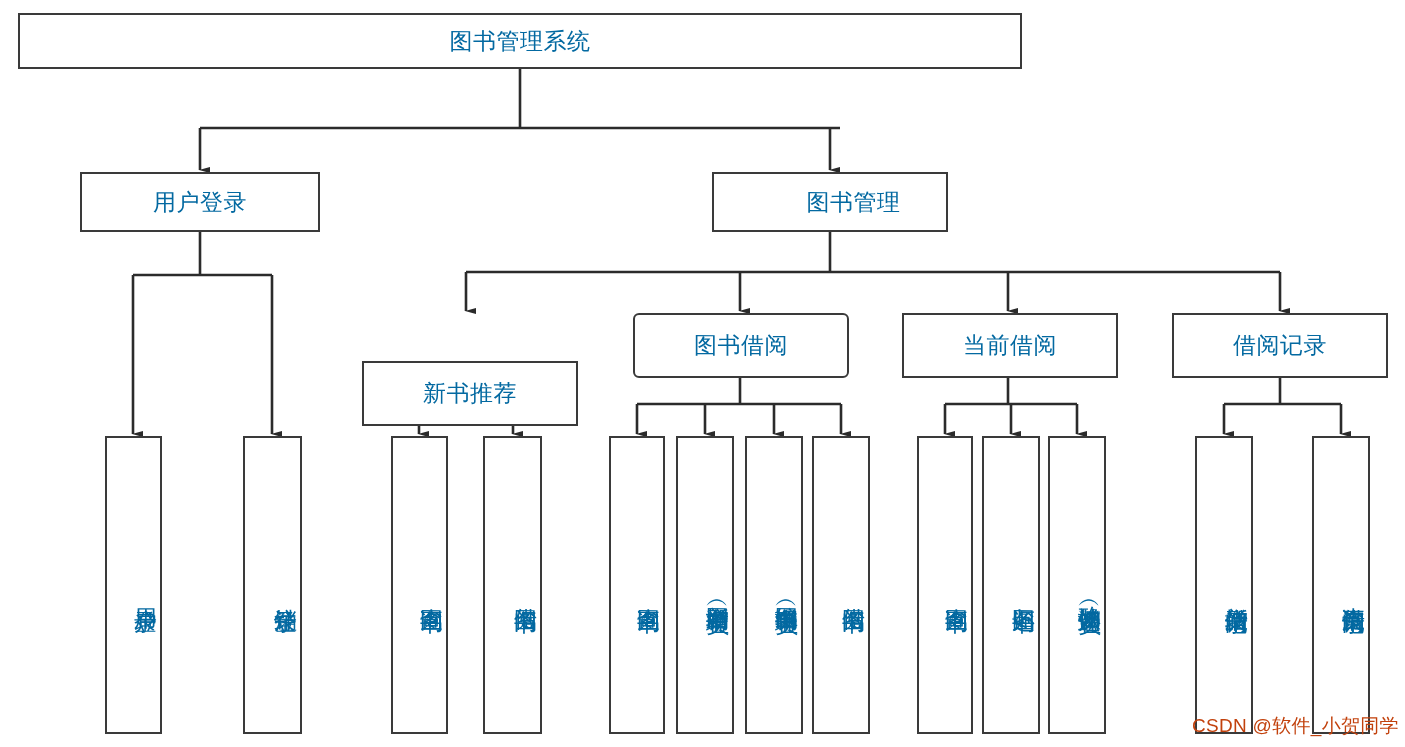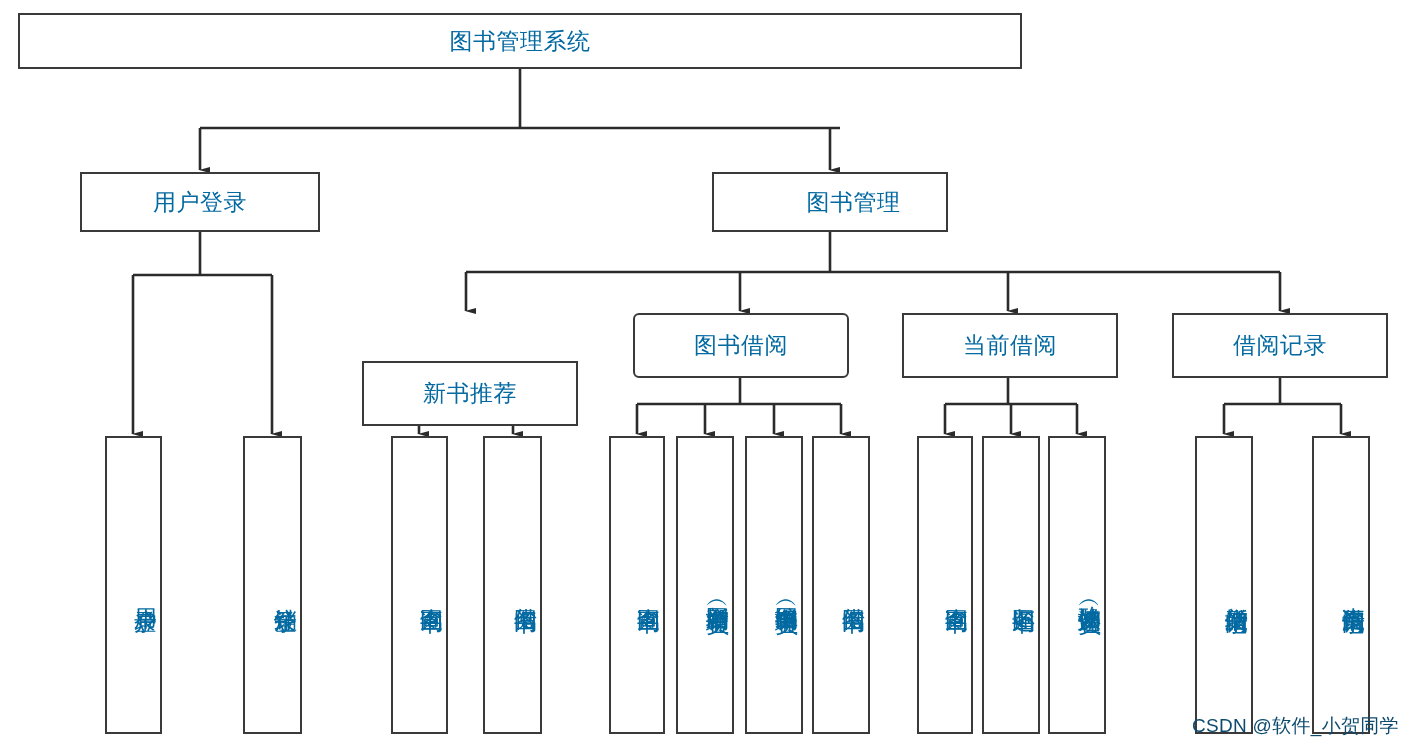--- a/index.html
+++ b/index.html
@@ -50,21 +50,21 @@
     justify-content: center;
     padding-top: 14px;
     white-space: nowrap;
     overflow: hidden;
   }
   #watermark {
     position: absolute;
     left: 1192px;
     top: 713px;
     font-size: 19px;
-    color: #0c4a6e;
+    color: #c2410c;
     white-space: nowrap;
     letter-spacing: 0.3px;
     text-align: center;
   }
 </style>
 </head>
 <body>
 
 <div id="diagram-root">
 

